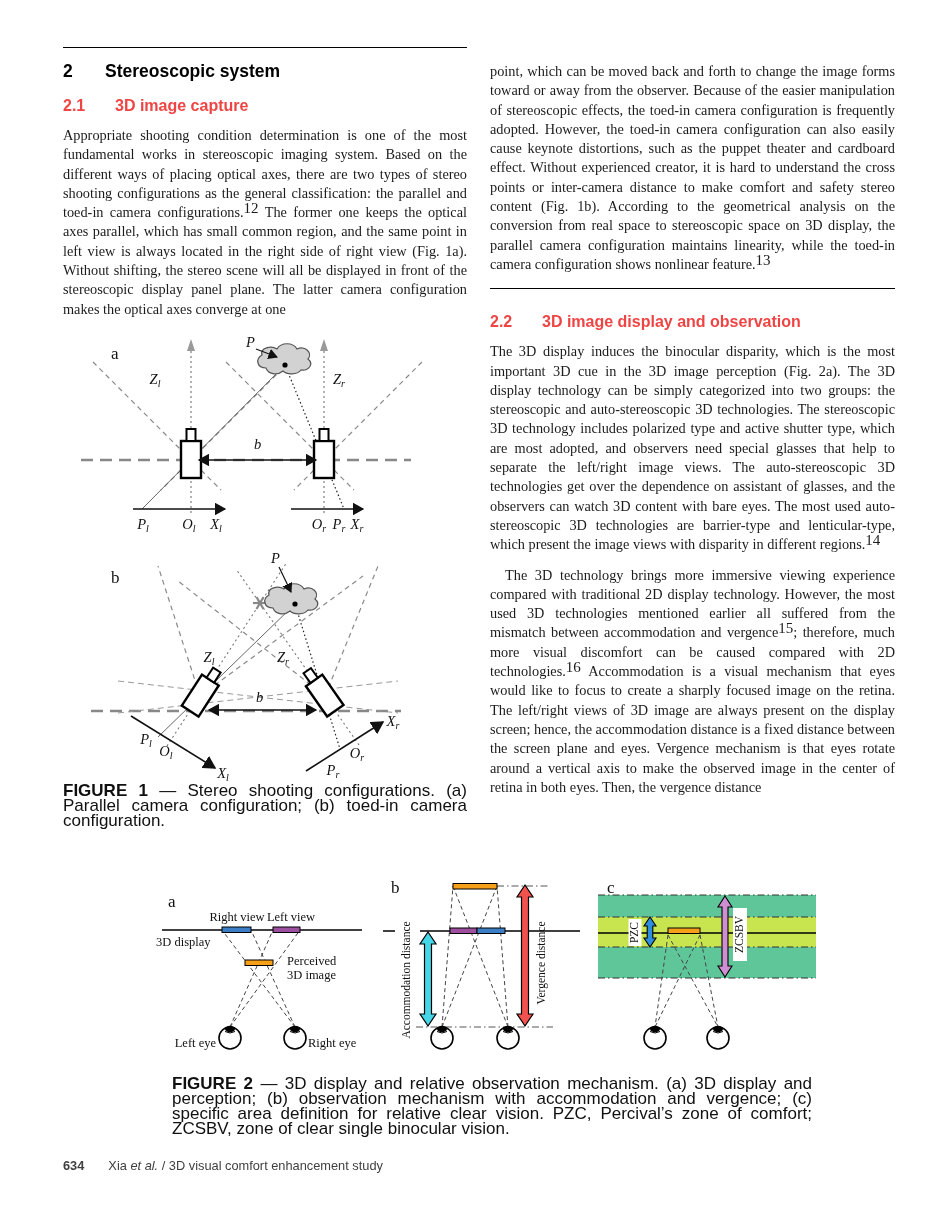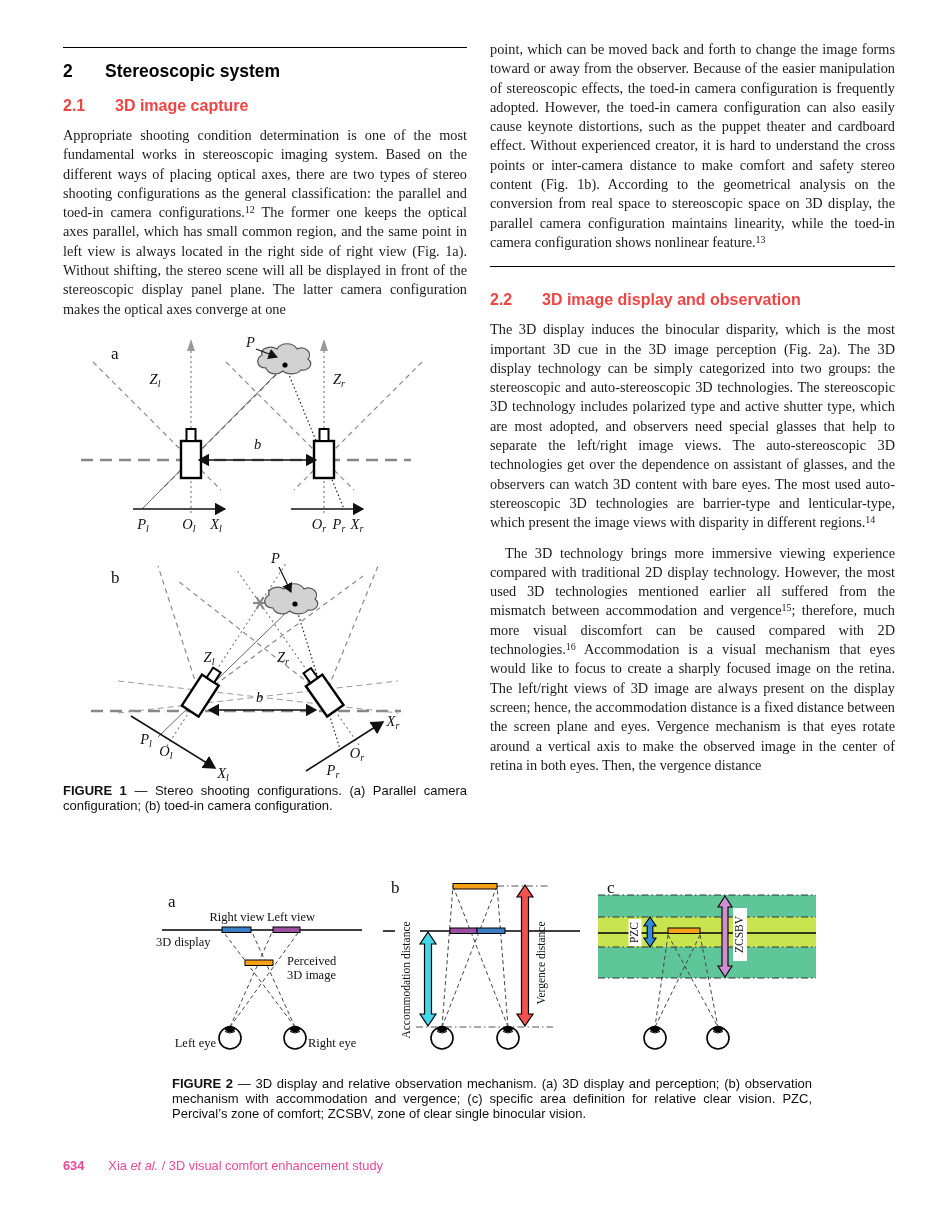--- a/index.html
+++ b/index.html
@@ -1,40 +1,40 @@
 <!DOCTYPE html>
 <html><head>
 <meta charset="utf-8">
 <style>
   html,body { margin:0; padding:0; background:#ffffff; }
   .page { position:relative; width:952px; height:1232px; background:#ffffff;
           font-family:"Liberation Serif", serif; color:#1b1b1b; overflow:hidden; }
   .col { position:absolute; }
   .col-left  { left:63px;  top:47px; width:404px; }
-  .col-right { left:490px; top:40px; width:405px; }
+  .col-right { left:490px; top:62px; width:405px; }
   .rule { border-top:1.3px solid #000; height:0; }
   h2.sec { font-family:"Liberation Sans", sans-serif; font-weight:700; font-size:17.5px;
            margin:13px 0 0 0; color:#000; }
   h2.sec .num { display:inline-block; width:42px; }
   h3.subsec { font-family:"Liberation Sans", sans-serif; font-weight:700; font-size:16px;
               margin:15px 0 0 0; color:#ef4444; }
   h3.subsec .num { display:inline-block; width:52px; }
   p.body { font-size:14.3px; line-height:19.3px; text-align:justify; margin:11px 0 0 0; }
-  p.body sup { font-size:10px; vertical-align:4.5px; line-height:0; }
+  p.body sup { font-size:15px; vertical-align:4.5px; line-height:0; }
   p.indent { text-indent:15px;font-family:Liberation Serif, serif; }
-  .figcap { font-family:"Liberation Sans", sans-serif; font-size:13px; line-height:15px;
+  .figcap { font-family:"Liberation Sans", sans-serif; font-size:17px; line-height:15px;
             text-align:justify; color:#101010; }
   .figcap .fl { font-weight:700; }
   .fig1 { margin-top:12px; display:block; }
   .fig1cap { margin-top:2px; }
   .figure2 { position:absolute; left:150px; top:875px; width:672px; }
   .fig2row { display:flex; align-items:flex-start; }
   .fig2cap { margin-top:6px; margin-left:22px; width:640px; }
   .footer { position:absolute; left:63px; top:1158px; font-family:"Liberation Sans", sans-serif;
-            font-size:12.8px; color:#ec4899; }
+            font-size:12.8px; color:#404040; }
   .footer .pn { font-weight:700; margin-right:24px; }
   svg text { font-family:"Liberation Serif", serif; }
   .mathlab { font-style:italic; font-size:14.5px; fill:#111; }
   .mathlab .sub { font-size:10px; }
   .panlab { font-size:17px; fill:#111; }
   .f2lab { font-size:12.5px; fill:#111; }
   .f2rot { font-size:11.5px; fill:#111; }
 </style>
 </head>
 <body>

